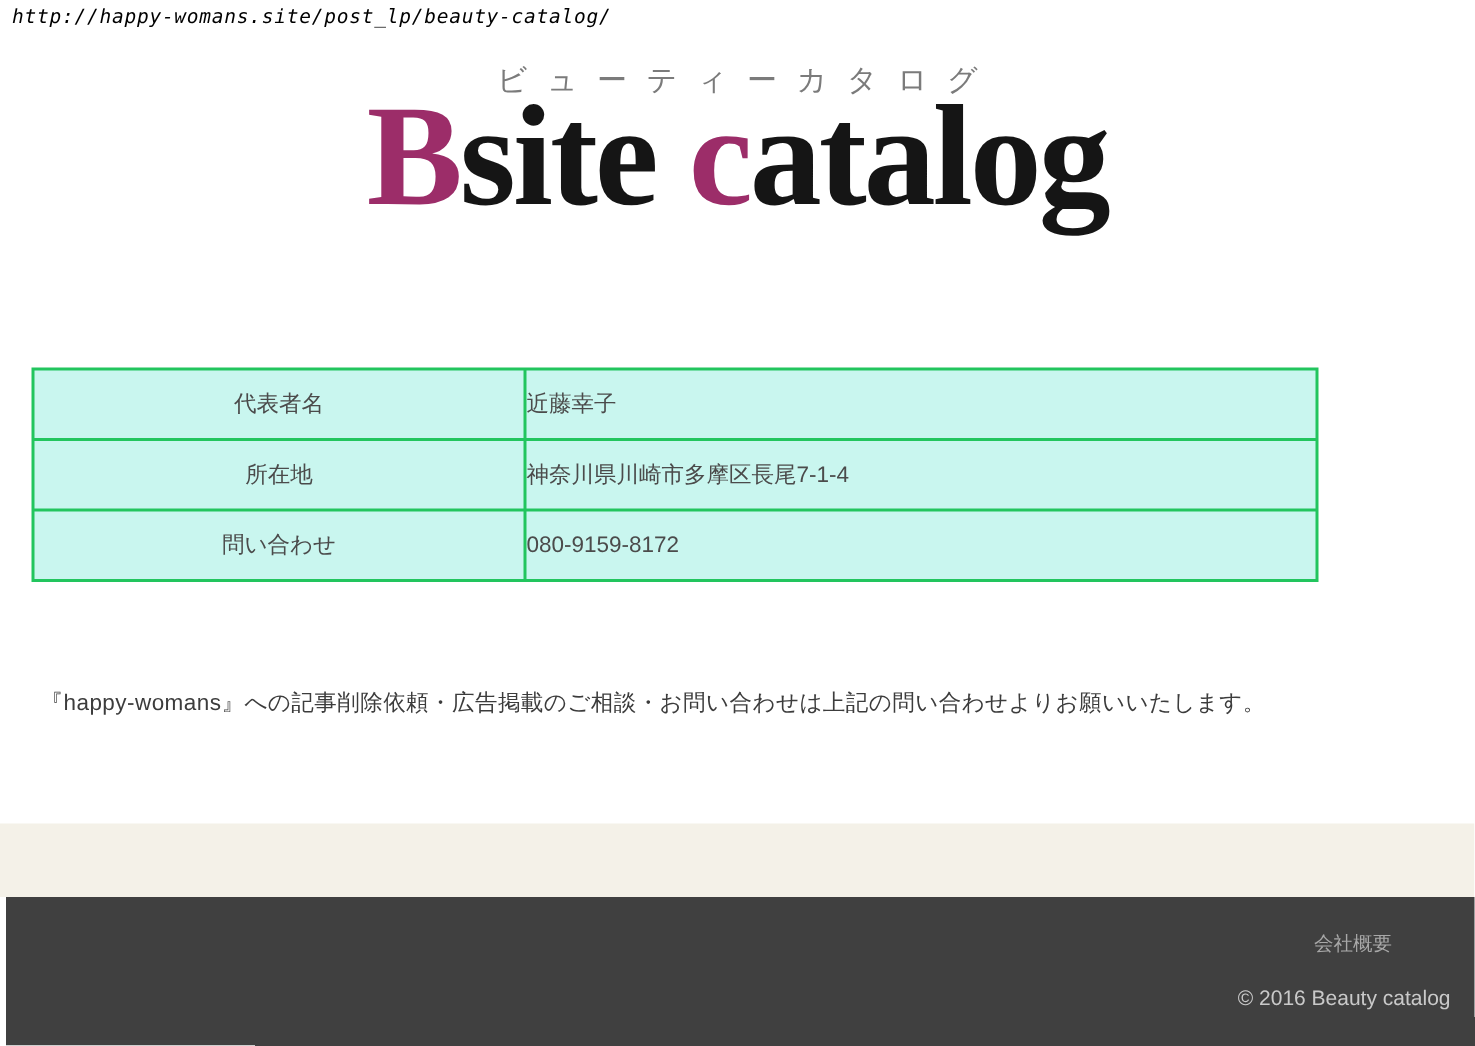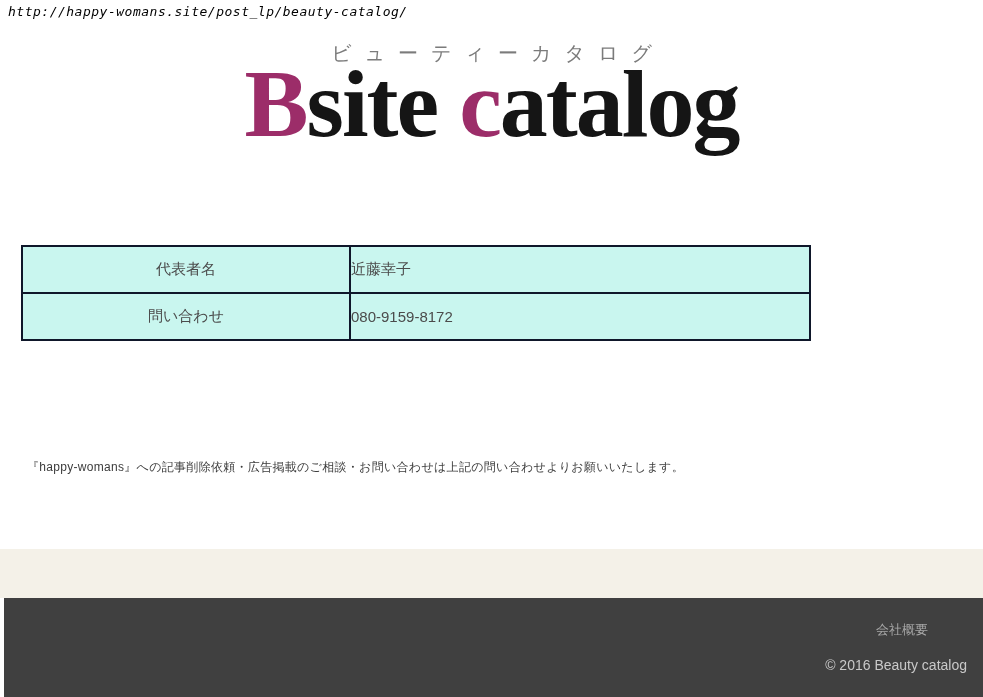--- a/index.html
+++ b/index.html
@@ -32,36 +32,36 @@
     position: absolute; top: 56px; left: 0; width: 100%;
     font-family: "Liberation Serif", "DejaVu Serif", serif;
     font-weight: bold;
     font-size: 96px; line-height: 1.0;
     color: #151515; letter-spacing: -2px;
     white-space: nowrap;
   }
   .site-title .accent { color: var(--accent, #9c2d69); }
   .company-table {
     position: absolute; top: 245px; left: 21px;
-    width: 790px;
+    width: 858px;
     border-collapse: separate; border-spacing: 2px;
-    background: #0f172a;
+    background: #22c55e;
   }
   .company-table th, .company-table td {
     background: var(--cell, #c9f6ef);
     height: 45px;
     font-size: 15px; color: #4b4b4b;
     font-weight: normal;
     vertical-align: middle;
   }
   .company-table th { width: 326px; text-align: center; }
   .company-table td { text-align: left; }
   .note-text {
     position: absolute; top: 459px; left: 27px;
-    font-size: 12px; color: #3c3c3c;
+    font-size: 15px; color: #3c3c3c;
     letter-spacing: 0.3px;
   }
   .beige-band {
     position: absolute; top: 549px; left: 0;
     width: 100%; height: 49px;
     background: #f4f1e8;
   }
   .site-footer {
     position: absolute; top: 598px; left: 4px;
     width: 100%; height: 99px;
@@ -89,20 +89,24 @@
   <h1 class="site-title"><span class="accent">B</span><span>site </span><span class="accent">c</span><span>atalog</span></h1>
 </header>
 
 <table class="company-table">
   <tbody>
     <tr>
       <th>代表者名</th>
       <td>近藤幸子</td>
     </tr>
     <tr>
+      <th>所在地</th>
+      <td>神奈川県川崎市多摩区長尾7-1-4</td>
+    </tr>
+    <tr>
       <th>問い合わせ</th>
       <td>080-9159-8172</td>
     </tr>
   </tbody>
 </table>
 
 <p class="note-text">『happy-womans』への記事削除依頼・広告掲載のご相談・お問い合わせは上記の問い合わせよりお願いいたします。</p>
 
 <div class="beige-band"></div>
 

